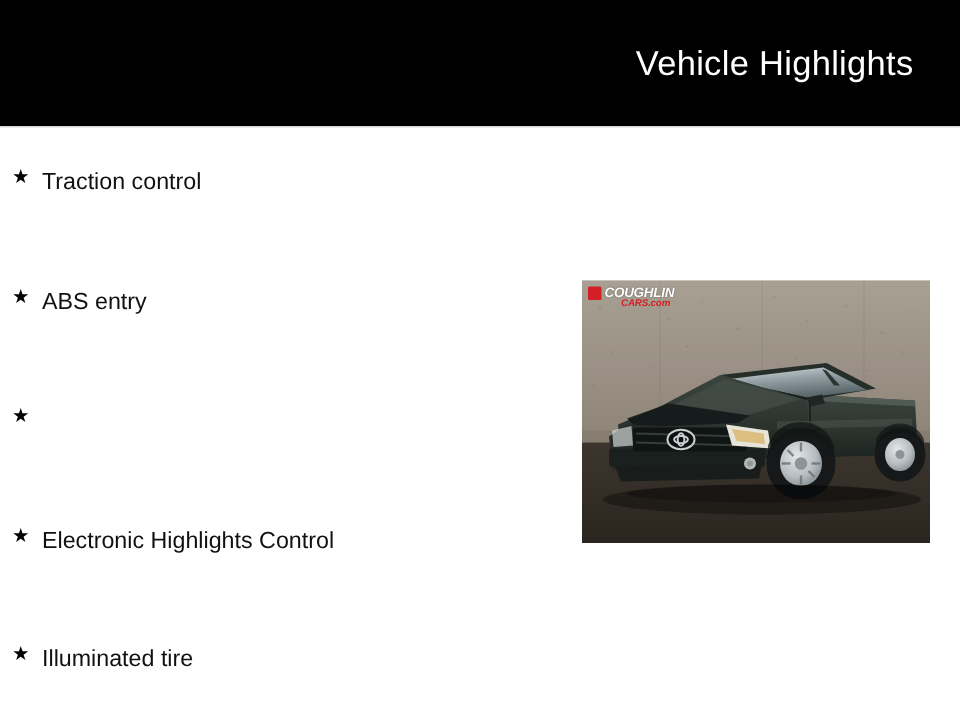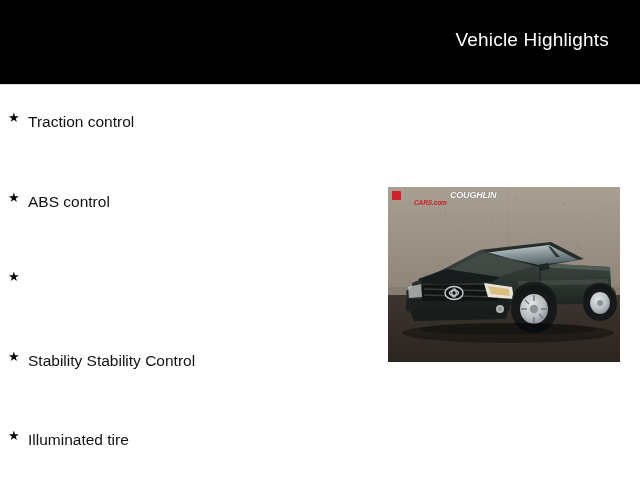--- a/index.html
+++ b/index.html
@@ -24,21 +24,21 @@
     width: 640px;
     height: 84px;
     background: #000000;
     box-sizing: border-box;
   }
   .page-header .title {
     position: absolute;
     right: 31px;
     top: 29px;
     color: #ffffff;
-    font-size: 19px;
+    font-size: 23px;
     font-weight: 400;
     letter-spacing: 0.2px;
     white-space: nowrap;
   }
   .header-rule {
     position: absolute;
     left: 0;
     top: 84px;
     width: 640px;
     height: 1px;
@@ -117,21 +117,20 @@
     position: absolute;
     left: 11px;
     top: 0px;
     color: #ffffff;
     font-size: 9px;
     font-weight: bold;
     font-style: italic;
     letter-spacing: -0.2px;
     text-shadow: 0 0 1px rgba(0,0,0,0.55);
     white-space: nowrap;
-    margin-left: 47px;
   }
   .photo-watermark .wm-sub {
     position: absolute;
     left: 22px;
     top: 9px;
     color: #d31f26;
     font-size: 6.5px;
     font-weight: bold;
     font-style: italic;
     letter-spacing: -0.1px;
@@ -148,30 +147,30 @@
 
 <ul class="highlights-list">
 
   <li class="highlight-item">
     <span class="bullet-star">★</span>
     <span class="item-label">Traction control</span>
   </li>
 
   <li class="highlight-item">
     <span class="bullet-star">★</span>
-    <span class="item-label">ABS control</span>
-  </li>
-
-  <li class="highlight-item">
-    <span class="bullet-star">★</span>
-  </li>
-
-  <li class="highlight-item">
-    <span class="bullet-star">★</span>
-    <span class="item-label">Stability Stability Control</span>
+    <span class="item-label">ABS entry</span>
+  </li>
+
+  <li class="highlight-item">
+    <span class="bullet-star">★</span>
+  </li>
+
+  <li class="highlight-item">
+    <span class="bullet-star">★</span>
+    <span class="item-label">Electronic Highlights Control</span>
   </li>
 
   <li class="highlight-item">
     <span class="bullet-star">★</span>
     <span class="item-label">Illuminated tire</span>
   </li>
 
 </ul>
 
 <div class="vehicle-photo">

